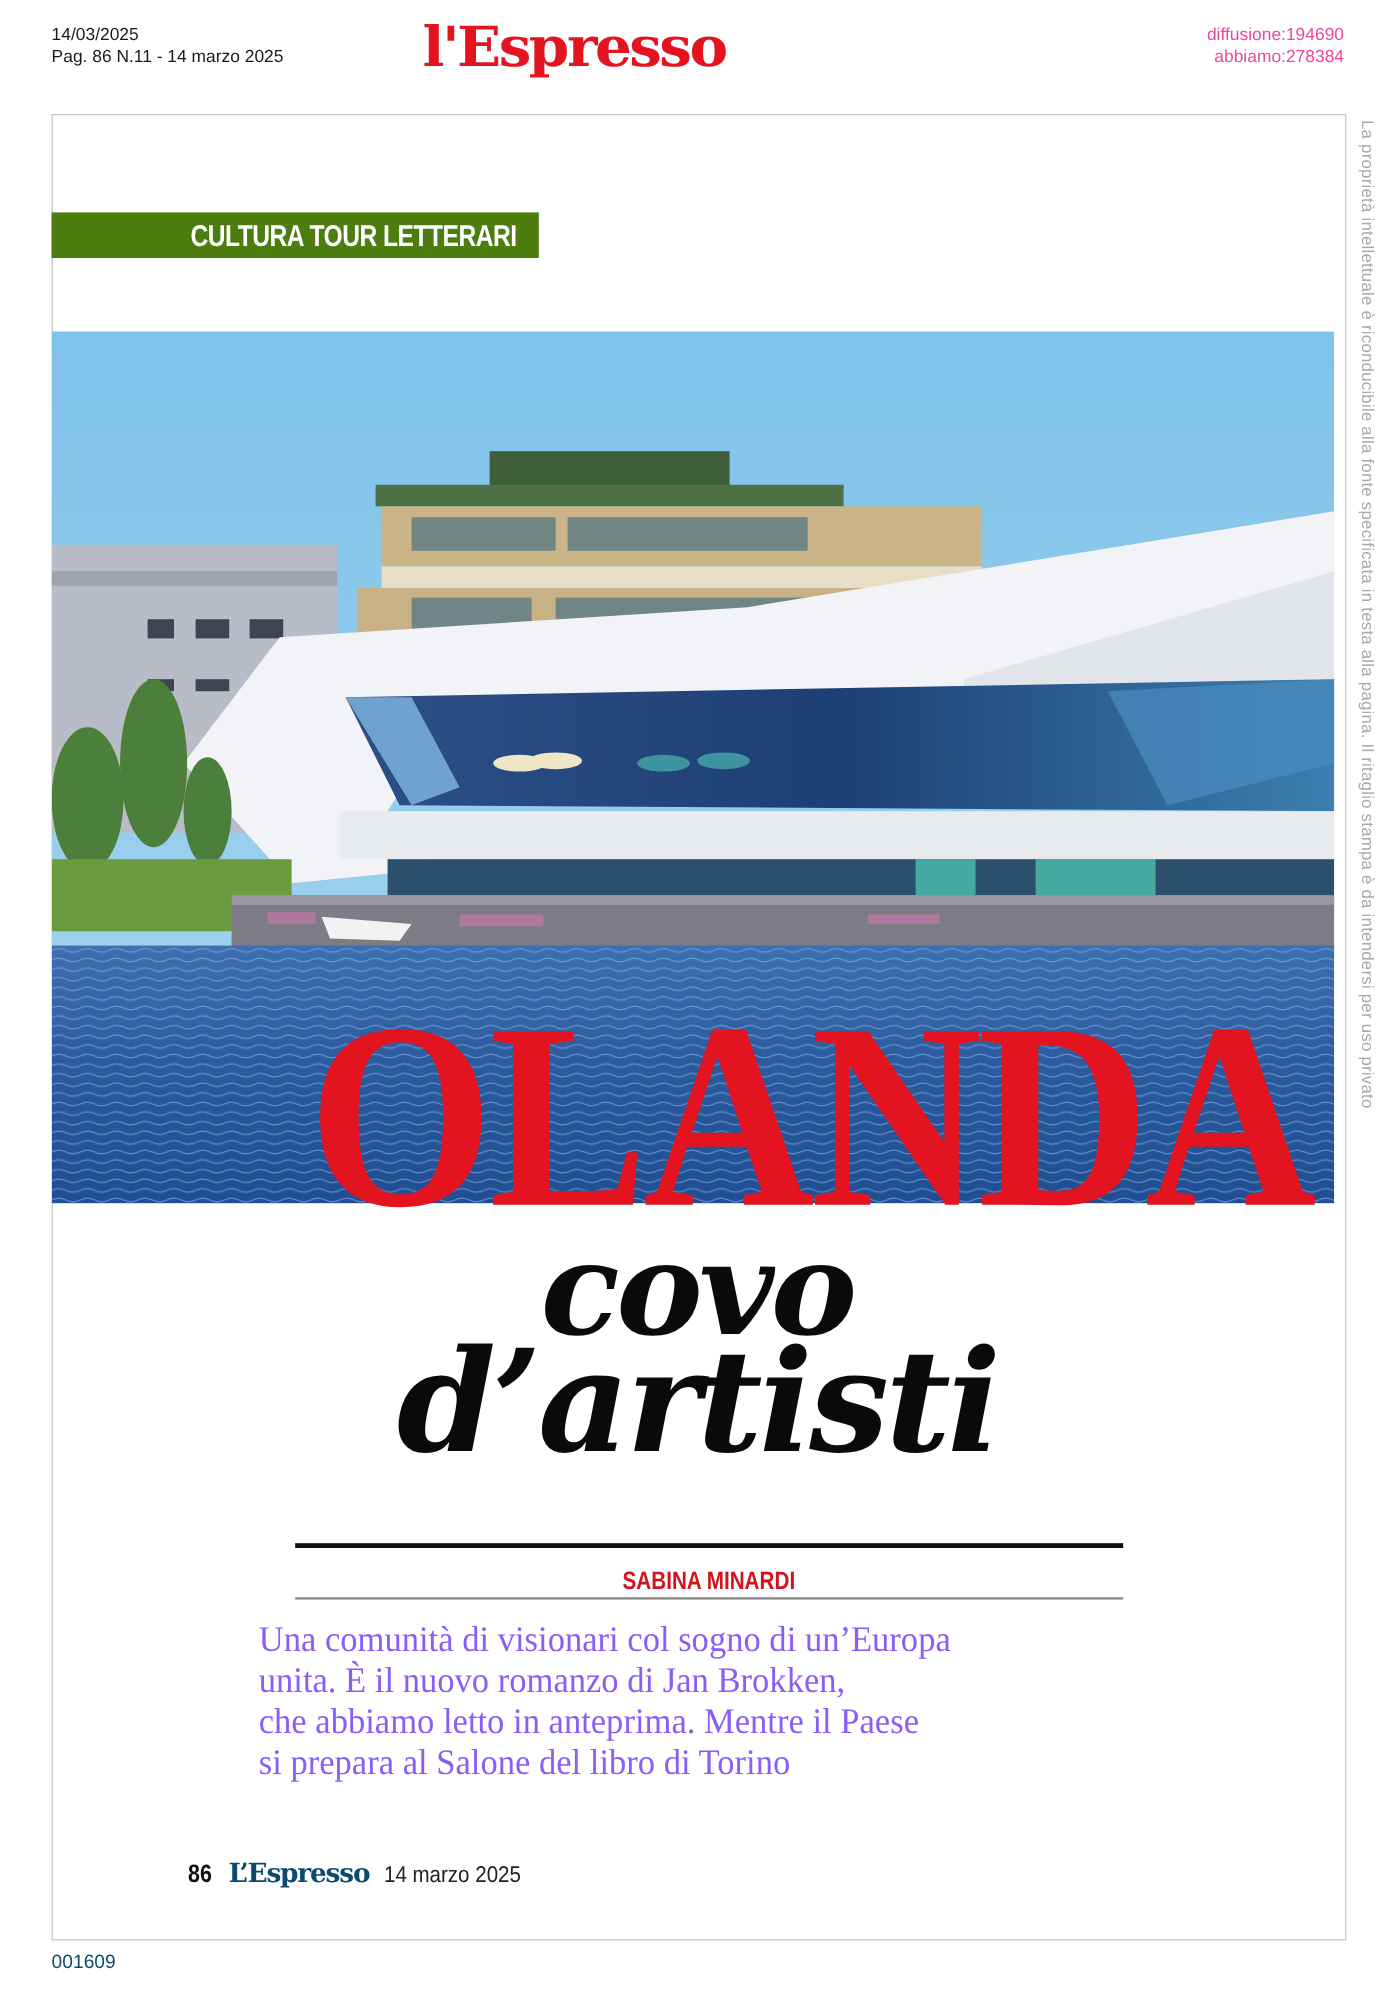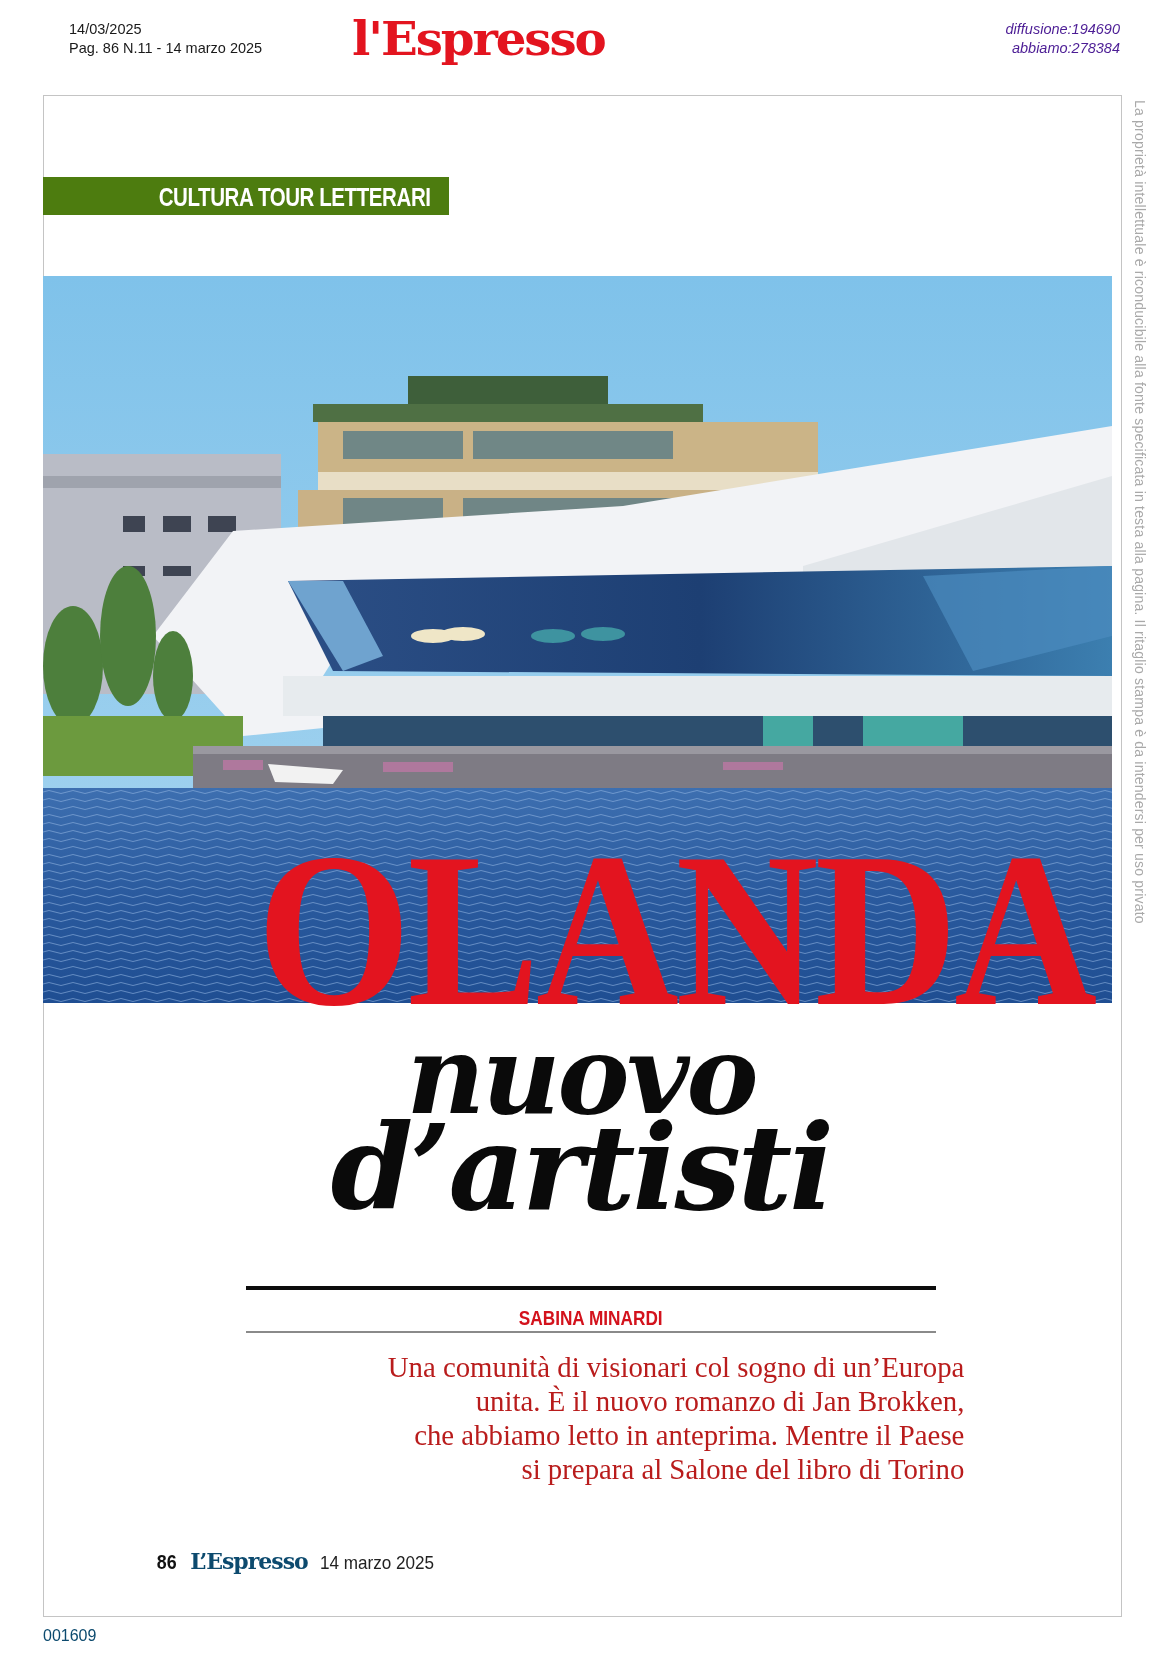--- a/index.html
+++ b/index.html
@@ -1,38 +1,38 @@
 <!DOCTYPE html>
 <html><head>
 <meta charset="utf-8">
 <style>
   html, body { margin:0; padding:0; background:#ffffff; }
   body { width:1162px; height:1664px; position:relative; overflow:hidden; font-family:"Liberation Sans", sans-serif; color:#111; }
   .abs { position:absolute; }
-  .hdr-left { left:43px; top:20px; font-size:14.5px; line-height:19px; color:#1a1a1a;margin-left:26px; }
-  .hdr-right { right:42px; top:20px; font-size:14.5px; line-height:19px; text-align:right; color:#4c1d95;font-style:italic; }
+  .hdr-left { left:43px; top:20px; font-size:14.5px; line-height:19px; color:#1a1a1a; }
+  .hdr-right { right:42px; top:20px; font-size:14.5px; line-height:19px; text-align:right; color:#ec4899; }
   .masthead { left:0; width:957px; top:12px; text-align:center; }
   .masthead span { font-family:"DejaVu Serif", serif; font-weight:bold; font-size:46px; color:#e3141f; letter-spacing:-2px; transform:scaleX(1.05); display:inline-block; }
   .frame { left:43px; top:95px; width:1079px; height:1522px; border:1.5px solid #c4c4c4; box-sizing:border-box; }
   .side-note { left:1128px; top:100px; width:22px; height:910px; }
   .side-note span { position:absolute; left:0; top:0; white-space:nowrap; transform-origin:0 0; transform:translate(20px,0) rotate(90deg); font-size:14px; color:#a9a9a9; letter-spacing:0.2px; }
   .kicker { left:43px; top:177px; width:406px; height:38px; background:#4d7c0f; }
   .kicker span { position:absolute; right:18px; top:6px; color:#fff; font-family:"Liberation Sans", sans-serif; font-weight:bold; font-size:25px; letter-spacing:-0.5px; transform:scaleX(0.82); transform-origin:right center; display:inline-block; }
   .photo { left:43px; top:276px; width:1069px; height:727px; overflow:hidden; }
   .photo svg { display:block; }
   .title-red { left:0; width:1162px; top:840px; text-align:right; }
   .title-red span { display:inline-block; font-family:"Liberation Serif", serif; font-weight:bold; font-size:230px; line-height:180px; color:#e3141f; transform:scaleX(0.86) scaleY(0.96); letter-spacing:-4px; }
   .title-black { left:0; width:1162px; text-align:center; font-family:"DejaVu Serif", serif; font-style:italic; font-weight:bold; color:#0a0a0a; }
   .t1 { top:1020px; font-size:108px; line-height:110px; letter-spacing:-3px; }
   .t2 { top:1108px; font-size:118px; line-height:120px; letter-spacing:-3px; }
   .rule-thick { left:246px; top:1286px; width:690px; height:4px; background:#0d0d0d; }
   .byline { left:246px; top:1306px; width:690px; text-align:center; }
   .byline span { display:inline-block; font-weight:bold; color:#d3121c; font-size:21px; transform:scaleX(0.82); letter-spacing:0px; }
   .rule-thin { left:246px; top:1331px; width:690px; height:1.5px; background:#8a8a8a; }
-  .lede { left:200px; top:1350px; width:780px; text-align:right; font-family:"Liberation Serif", serif; font-size:30px; line-height:34px; color:#b91c1c; }
+  .lede { left:200px; top:1350px; width:780px; text-align:left; font-family:"Liberation Serif", serif; font-size:30px; line-height:34px; color:#8b5cf6; }
   .lede div { transform:scaleX(0.96); }
   .footer { left:155px; top:1548px; height:28px; display:flex; align-items:baseline; gap:12px; }
   .f-num { font-weight:bold; font-size:21px; color:#111; transform:scaleX(0.85); display:inline-block; }
   .f-logo { font-family:"DejaVu Serif", serif; font-weight:bold; font-size:22px; color:#0c4a6e; letter-spacing:-1px; }
   .f-date { font-size:19px; color:#222; transform:scaleX(0.9); transform-origin:left; display:inline-block; }
   .code { left:43px; top:1627px; font-size:16px; color:#0c4a6e; }
 </style>
 </head>
 <body>
 
@@ -147,21 +147,21 @@
 
     <rect x="0" y="512" width="1069" height="215" fill="url(#water)"></rect>
     <rect x="0" y="512" width="1069" height="215" fill="url(#ripple)"></rect>
   </svg>
 </div>
 
 <div class="abs title-red">
   <span>OLANDA</span>
 </div>
 
-<div class="abs title-black t1">nuovo</div>
+<div class="abs title-black t1">covo</div>
 <div class="abs title-black t2">d’artisti</div>
 
 <div class="abs rule-thick"></div>
 <div class="abs byline">
   <span>SABINA MINARDI</span>
 </div>
 <div class="abs rule-thin"></div>
 
 <div class="abs lede">
   <div>Una comunità di visionari col sogno di un’Europa</div>

